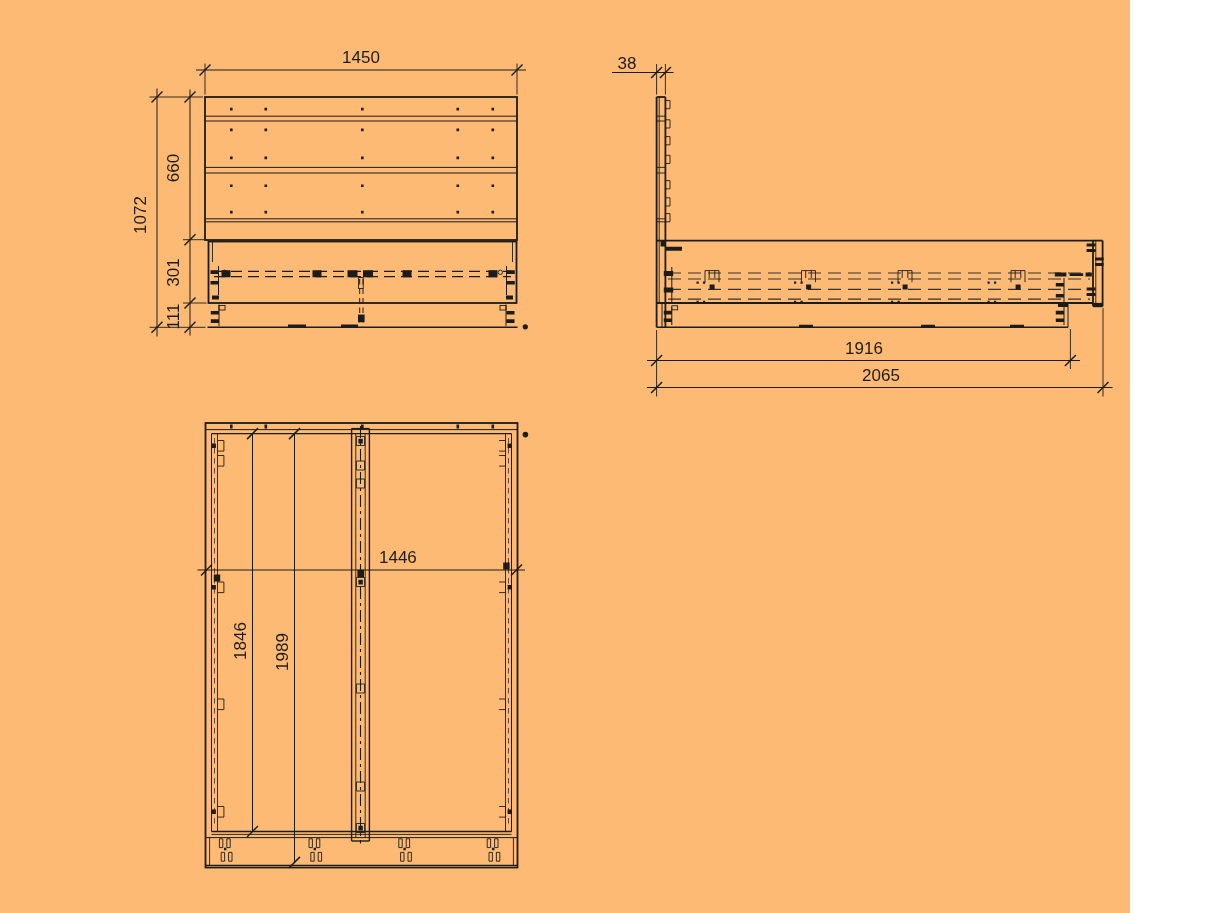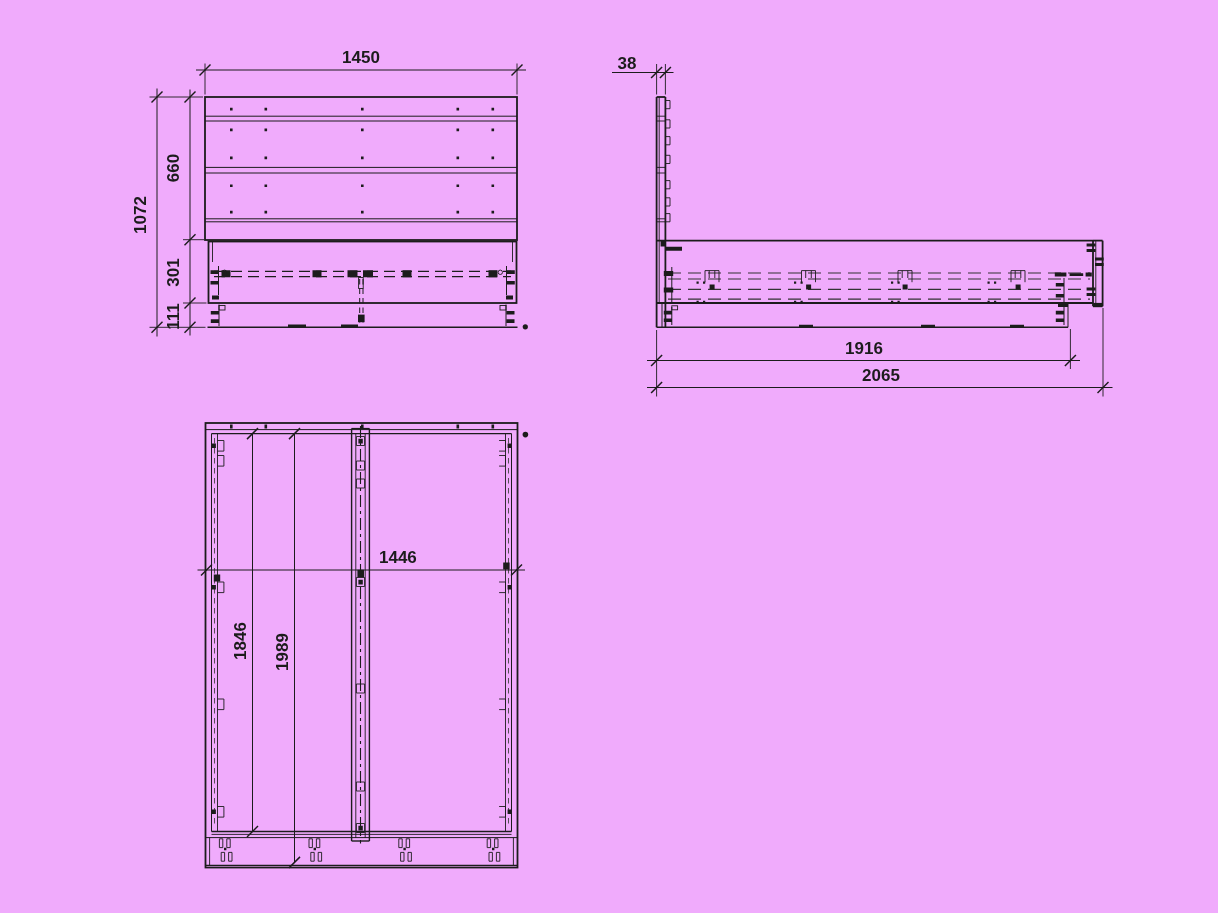--- a/index.html
+++ b/index.html
@@ -1,16 +1,16 @@
 <!DOCTYPE html>
 <html><head>
 <meta charset="utf-8">
 <style>
   html,body{margin:0;padding:0;background:#ffffff;}
-  .canvas{position:relative;width:1218px;height:913px;background:#f0abfc;overflow:hidden;font-weight:bold;}
+  .canvas{position:relative;width:1130px;height:913px;background:#fdba74;overflow:hidden;}
   svg{display:block;}
   svg line, svg rect, svg circle, svg path{stroke:#1c1c1c;}
   .f{fill:#1c1c1c;stroke:none;}
   .n{fill:none;}
   .w2{stroke-width:1.8;fill:none;}
   .w14{stroke-width:1.4;fill:none;}
   .w1{stroke-width:1;fill:none;}
   .t{stroke-width:0.9;fill:none;}
   .dim{stroke-width:1;fill:none;}
   .dash1{stroke-dasharray:11 6;stroke-width:1.2;fill:none;}

